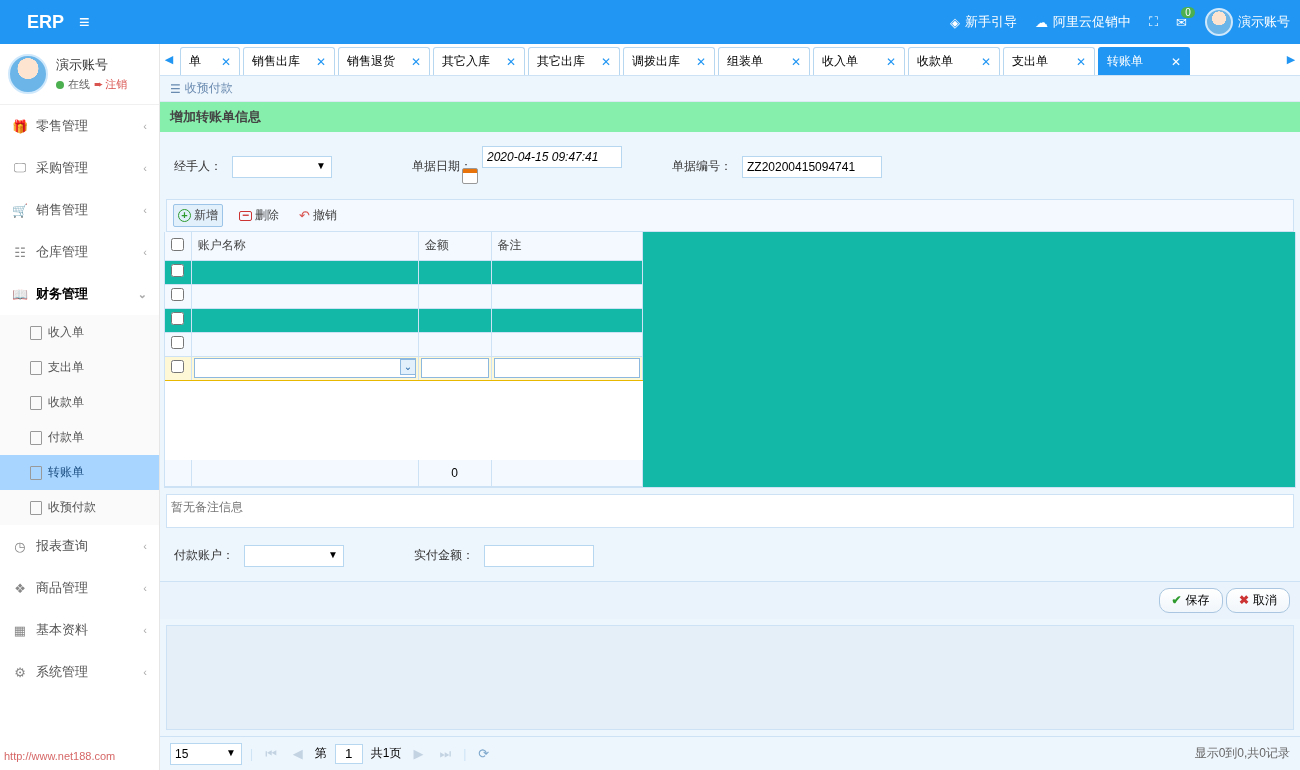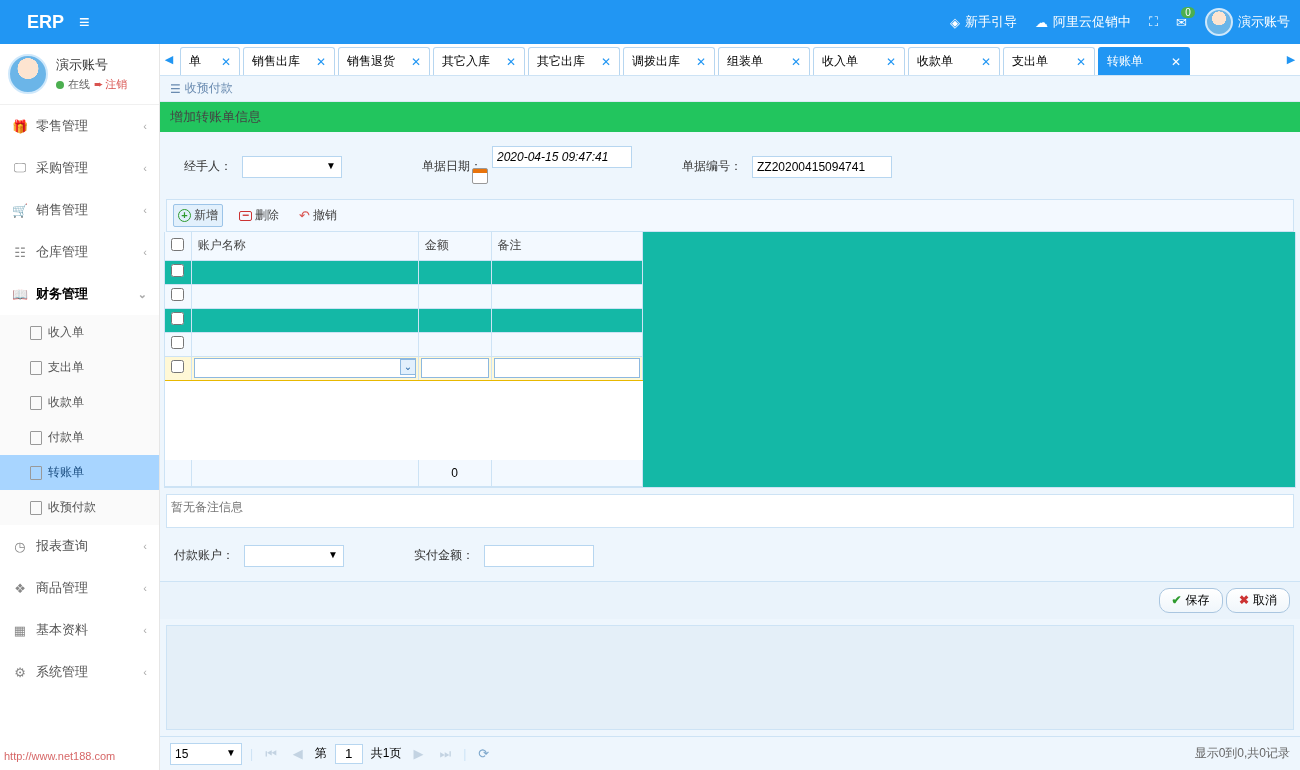--- a/index.html
+++ b/index.html
@@ -38,23 +38,23 @@
 .main { flex: 1; display: flex; flex-direction: column; background: #eef6fd; }
 .tabs-row { height: 32px; display: flex; align-items: center; background: #fff; border-bottom: 1px solid #cde3f5; }
 .tab-scroll-btn { width: 18px; height: 100%; display: flex; align-items: center; justify-content: center; color: #2196F3; cursor: pointer; font-size: 11px; }
 .tabs { flex: 1; display: flex; gap: 3px; overflow: hidden; padding: 3px 2px 0; }
 .tab { background: #fff; border: 1px solid #b7d6f0; border-bottom: none; border-radius: 3px 3px 0 0; padding: 5px 8px; display: flex; align-items: center; gap: 8px; font-size: 12px; cursor: pointer; min-width: 92px; justify-content: space-between; }
 .tab.active { background: #2196F3; color: #fff; border-color: #2196F3; }
 .tab-close { color: #2196F3; font-size: 12px; cursor: pointer; }
 .tab.active .tab-close { color: #fff; }
 
 .crumbs { padding: 4px 10px; font-size: 12px; color: #6a8bb0; background: #eef6fd; border-bottom: 1px solid #dbe9f5; display: flex; align-items: center; gap: 4px; }
-.section-title { padding: 6px 10px; font-size: 13px; color: #444; font-weight: normal; background: #22c55e; }
-
-.form-row { display: flex; align-items: center; gap: 10px; padding: 14px 24px 12px; background: #eef6fd; }
+.section-title { padding: 6px 10px; font-size: 13px; color: #444; font-weight: bold; background: #86efac; }
+
+.form-row { display: flex; align-items: center; gap: 10px; padding: 14px 14px 12px; background: #eef6fd; }
 .form-label { font-size: 12px; color: #333; }
 .form-select, .form-input { height: 22px; border: 1px solid #b7d6f0; background: #fff; font-size: 12px; padding: 0 4px; }
 .form-select { width: 100px; appearance: none; background: #fff; position: relative; }
 .sel-wrap { position: relative; display: inline-block; }
 .sel-caret { position: absolute; right: 6px; top: 4px; font-size: 10px; pointer-events: none; }
 .form-input.date { width: 140px; font-style: italic; }
 .form-input.code { width: 140px; }
 .cal-icon { display:inline-block; width:16px; height:16px; border:1px solid #999; border-radius:2px; background:linear-gradient(#e8730b 0 4px,#fff 4px); margin-left:-20px; pointer-events:none; }
 
 .grid-toolbar { display: flex; align-items: center; gap: 12px; padding: 4px 6px; border: 1px solid #cde3f5; background: #f3f9ff; margin: 0 6px; }

